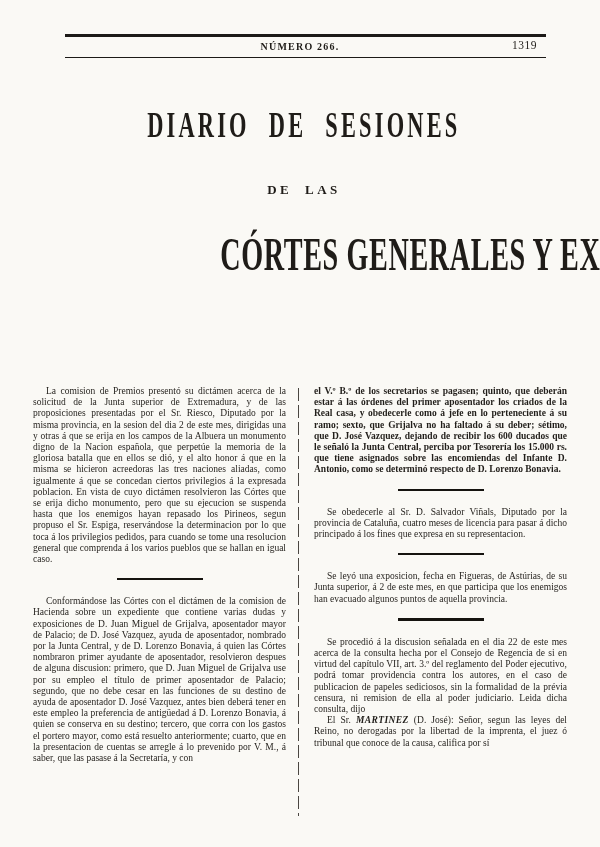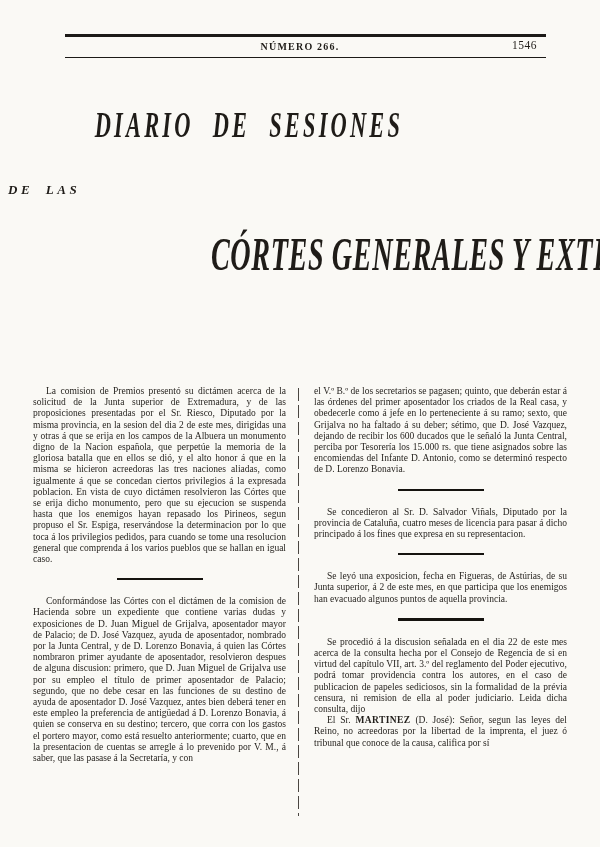--- a/index.html
+++ b/index.html
@@ -19,21 +19,21 @@
   .rule-bottom{top:57px;height:1px;}
   .issue{
     position:absolute;top:41px;left:0;right:0;text-align:center;
     font-size:10px;font-weight:bold;letter-spacing:1.2px;
   }
   .pageno{
     position:absolute;top:39px;left:512px;
     font-size:11.5px;letter-spacing:0.5px;
   }
   
-  .center-line{position:absolute;left:8px;right:0;text-align:left;white-space:nowrap;font-style:italic;}
+  .center-line{position:absolute;left:8px;right:0;text-align:center;white-space:nowrap;}
   .m-title{top:106px;}
   .m-title span{
     display:inline-block;transform:scaleX(0.64);transform-origin:center top;
     font-size:35px;font-weight:bold;letter-spacing:5px;word-spacing:16px;
   }
   .m-connector{top:182px;font-size:13px;font-weight:bold;letter-spacing:3.5px;word-spacing:6px;}
   .m-subtitle{top:227px;}
   .m-subtitle span{
     display:inline-block;transform:scaleX(0.60);transform-origin:center top;
     font-size:47px;font-weight:bold;letter-spacing:1px;
@@ -47,62 +47,62 @@
   
   .columns{
     position:absolute;top:386px;left:33px;width:534px;
     display:flex;gap:28px;
   }
   .col{width:261px;}
   .para{
     margin:0;font-size:9.5px;line-height:11.2px;text-align:justify;
     text-indent:13px;color:#211e1a;
   }
-  .para.no-indent{text-indent:0;}
-  .speaker{font-weight:bold;letter-spacing:0.4px;}
+  .para.no-indent{text-indent:0;font-weight:bold;}
+  .speaker{font-weight:bold;letter-spacing:0.4px;font-style:italic;}
   .divider{
     width:86px;height:2px;background:#15130f;margin:13px auto 16px auto;
   }
   .divider.thick{height:3px;}
   .colsep{
     position:absolute;left:298px;top:388px;height:428px;width:1px;
     background:repeating-linear-gradient(to bottom,#4a4641 0px,#4a4641 13px,rgba(0,0,0,0) 13px,rgba(0,0,0,0) 17px);
   }
 </style>
 </head>
 <body>
 
 <div class="page">
 
   <div class="rule rule-top"></div>
   <div class="issue">NÚMERO 266.</div>
-  <div class="pageno">1546</div>
+  <div class="pageno">1319</div>
   <div class="rule rule-bottom"></div>
 
   <div class="center-line m-title">
     <span>DIARIO DE SESIONES</span>
   </div>
   <div class="center-line m-connector">DE LAS</div>
   <div class="center-line m-subtitle">
     <span>CÓRTES GENERALES Y EXTRAORDINARIAS.</span>
   </div>
 
 
   <div class="columns">
     <div class="col" id="col-left">
         <p class="para">La comision de Premios presentó su dictámen acerca de la solicitud de la Junta superior de Extremadura, y de las proposiciones presentadas por el Sr. Riesco, Diputado por la misma provincia, en la sesion del dia 2 de este mes, dirigidas una y otras á que se erija en los campos de la Albuera un monumento digno de la Nacion española, que perpetúe la memoria de la gloriosa batalla que en ellos se dió, y el alto honor á que en la misma se hicieron acreedoras las tres naciones aliadas, como igualmente á que se concedan ciertos privilegios á la expresada poblacion. En vista de cuyo dictámen resolvieron las Córtes que se erija dicho monumento, pero que su ejecucion se suspenda hasta que los enemigos hayan repasado los Pirineos, segun propuso el Sr. Espiga, reservándose la determinacion por lo que toca á los privilegios pedidos, para cuando se tome una resolucion general que comprenda á los varios pueblos que se hallan en igual caso.</p>
         <div class="divider"></div>
         <p class="para">Conformándose las Córtes con el dictámen de la comision de Hacienda sobre un expediente que contiene varias dudas y exposiciones de D. Juan Miguel de Grijalva, aposentador mayor de Palacio; de D. José Vazquez, ayuda de aposentador, nombrado por la Junta Central, y de D. Lorenzo Bonavia, á quien las Córtes nombraron primer ayudante de aposentador, resolvieron despues de alguna discusion: primero, que D. Juan Miguel de Grijalva use por su empleo el título de primer aposentador de Palacio; segundo, que no debe cesar en las funciones de su destino de ayuda de aposentador D. José Vazquez, antes bien deberá tener en este empleo la preferencia de antigüedad á D. Lorenzo Bonavia, á quien se conserva en su destino; tercero, que corra con los gastos el portero mayor, como está resuelto anteriormente; cuarto, que en la presentacion de cuentas se arregle á lo prevenido por V. M., á saber, que las pasase á la Secretaría, y con</p>
       </div>
     <div class="col" id="col-right">
         <p class="para no-indent">el V.º B.º de los secretarios se pagasen; quinto, que deberán estar á las órdenes del primer aposentador los criados de la Real casa, y obedecerle como á jefe en lo perteneciente á su ramo; sexto, que Grijalva no ha faltado á su deber; sétimo, que D. José Vazquez, dejando de recibir los 600 ducados que le señaló la Junta Central, perciba por Tesorería los 15.000 rs. que tiene asignados sobre las encomiendas del Infante D. Antonio, como se determinó respecto de D. Lorenzo Bonavia.</p>
         <div class="divider"></div>
-        <p class="para">Se concedieron al Sr. D. Salvador Viñals, Diputado por la provincia de Cataluña, cuatro meses de licencia para pasar á dicho principado á los fines que expresa en su representacion.</p>
+        <p class="para">Se obedecerle al Sr. D. Salvador Viñals, Diputado por la provincia de Cataluña, cuatro meses de licencia para pasar á dicho principado á los fines que expresa en su representacion.</p>
         <div class="divider"></div>
         <p class="para">Se leyó una exposicion, fecha en Figueras, de Astúrias, de su Junta superior, á 2 de este mes, en que participa que los enemigos han evacuado algunos puntos de aquella provincia.</p>
         <div class="divider thick"></div>
         <p class="para">Se procedió á la discusion señalada en el dia 22 de este mes acerca de la consulta hecha por el Consejo de Regencia de si en virtud del capítulo VII, art. 3.º del reglamento del Poder ejecutivo, podrá tomar providencia contra los autores, en el caso de publicacion de papeles sediciosos, sin la formalidad de la prévia censura, ni remision de ella al poder judiciario. Leida dicha consulta, dijo</p>
-        <p class="para"><span>El Sr. </span><span class="speaker">MARTINEZ</span><span> (D. José): Señor, segun las leyes del Reino, no acreedoras por la libertad de la imprenta, el juez ó tribunal que conoce de la causa, califica por sí</span></p>
+        <p class="para"><span>El Sr. </span><span class="speaker">MARTINEZ</span><span> (D. José): Señor, segun las leyes del Reino, no derogadas por la libertad de la imprenta, el juez ó tribunal que conoce de la causa, califica por sí</span></p>
       </div>
   </div>
   <div class="colsep"></div>
 
 </div>
 
 </body></html>

